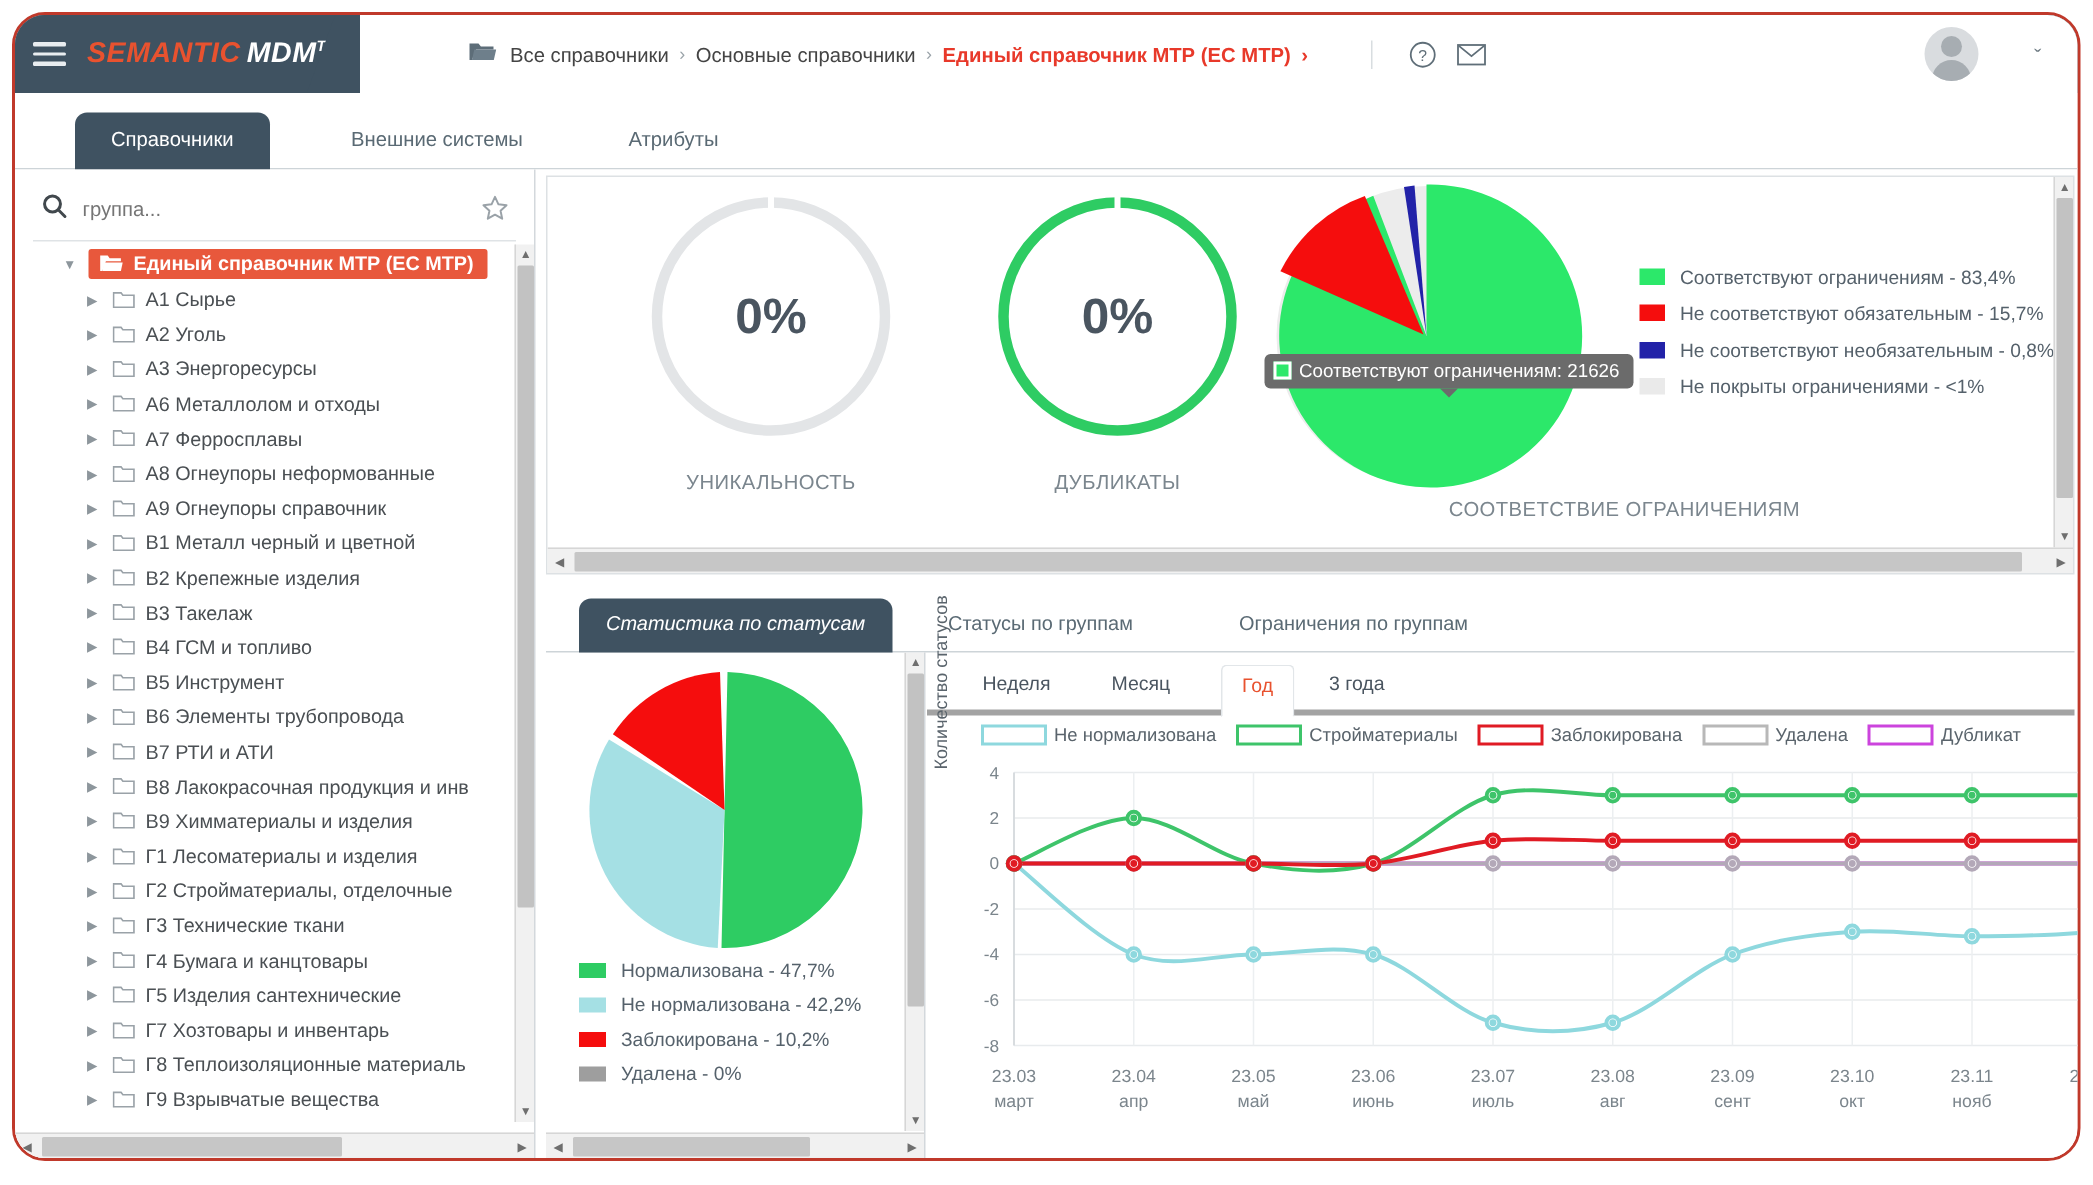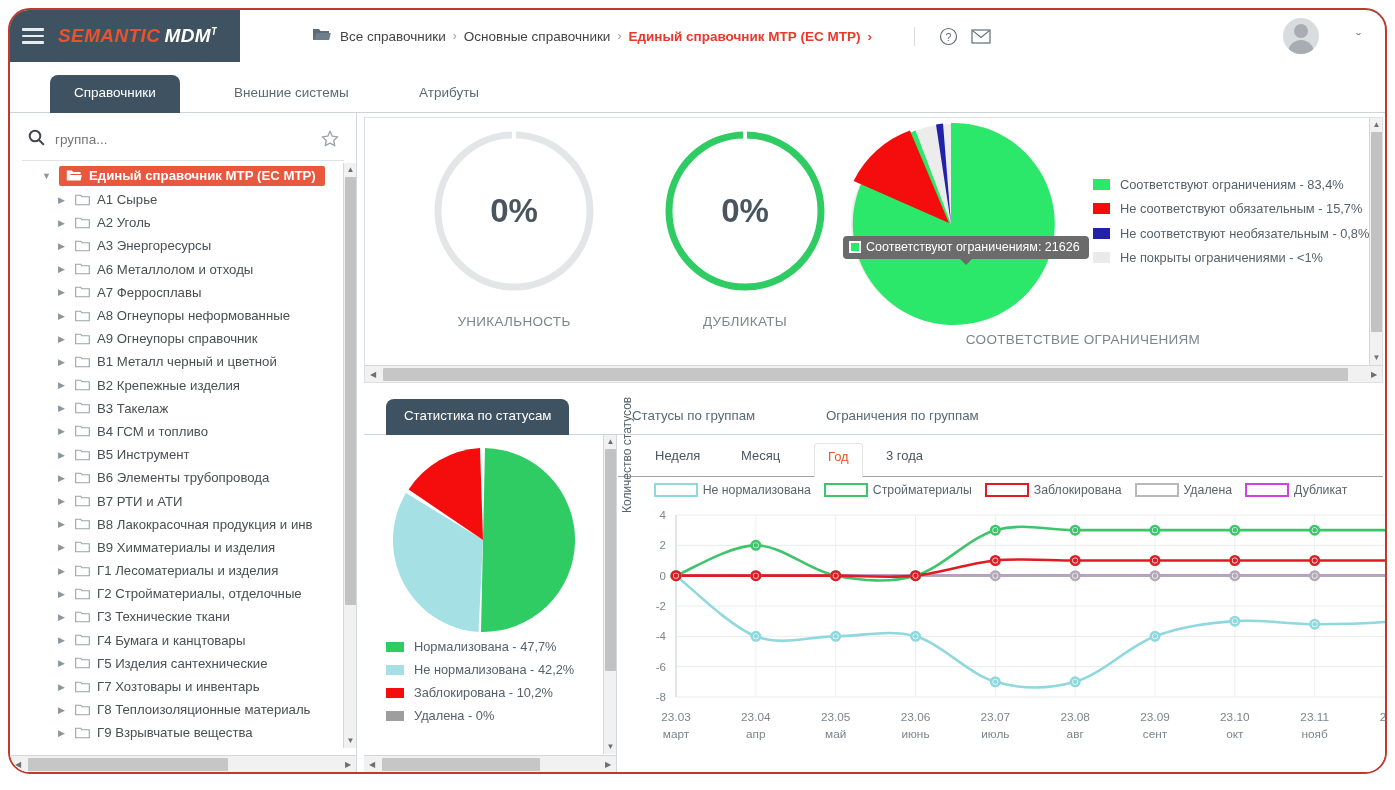--- a/index.html
+++ b/index.html
@@ -113,21 +113,21 @@
 
   .bcontent{ position:absolute; left:0; top:36px; right:0; bottom:0; }
   .statpane{ position:absolute; left:0; top:0; width:253px; bottom:0; border-right:1px solid #d3d8dc;
              overflow:hidden; }
   .stat-inner{ position:absolute; left:0; top:0; right:14px; bottom:18px;}
   .stat-legend{ position:absolute; left:22px; top:200px; }
   .slg{ display:flex; align-items:center; height:23px; font-size:12.8px; color:#55616b; white-space:nowrap;}
   .slg .sw{ width:18px; height:10px; margin-right:10px; flex:none;}
 
   .chartpane{ position:absolute; left:254px; top:0; right:0; bottom:0; }
-  .periods{ position:relative; height:42px; border-bottom:1px solid #a3a3a3; }
+  .periods{ position:relative; height:42px; border-bottom:4px solid #a3a3a3; }
   .per{ position:absolute; top:8px; height:28px; line-height:26px; font-size:13px; color:#4a5560;
         padding:0 13px; cursor:pointer;}
   .per.active{ color:#e8522f; background:#fff; border:1px solid #e2e6e9; border-bottom:1px solid #fff;
                border-radius:4px 4px 0 0; top:8px; height:35px; line-height:26px;}
   .lgrow{ position:absolute; top:48px; left:0; right:0; display:flex; justify-content:center;
           align-items:center; gap:13px; font-size:12.3px; color:#5a646c;}
   .lgrow .box{ width:44px; height:14px; border:2.5px solid #000; background:#fff; margin-right:5px;}
   .lgitem{ display:flex; align-items:center; white-space:nowrap;}
   .plot{ position:absolute; left:0; top:72px; right:0; bottom:0;}
   .ylabel{ position:absolute; left:2px; top:78px; font-size:12px; color:#5a646c;
@@ -533,21 +533,21 @@
         </div>
         <div class="hbar" style="left:0; right:0; bottom:0;">
           <div class="lf" style="left:0;">◀</div>
           <div class="thumb" style="left:18px; right:34px;"></div>
           <div class="rt" style="right:0;">▶</div>
         </div>
       </div>
 
       <div class="bot">
         <div class="btabs">
-          <div class="btab active" style="left:22px;">Статистика по статусам</div>
+          <div class="btab active" style="left:22px;font-style:italic;">Статистика по статусам</div>
           <div class="btab" style="left:250px;">Статусы по группам</div>
           <div class="btab" style="left:444px;">Ограничения по группам</div>
         </div>
 
         <div class="bcontent">
 
           <div class="statpane">
             <div class="stat-inner">
               <svg width="195" height="195" viewBox="0 0 195 195" style="margin:8px 0 0 22px;">
 

